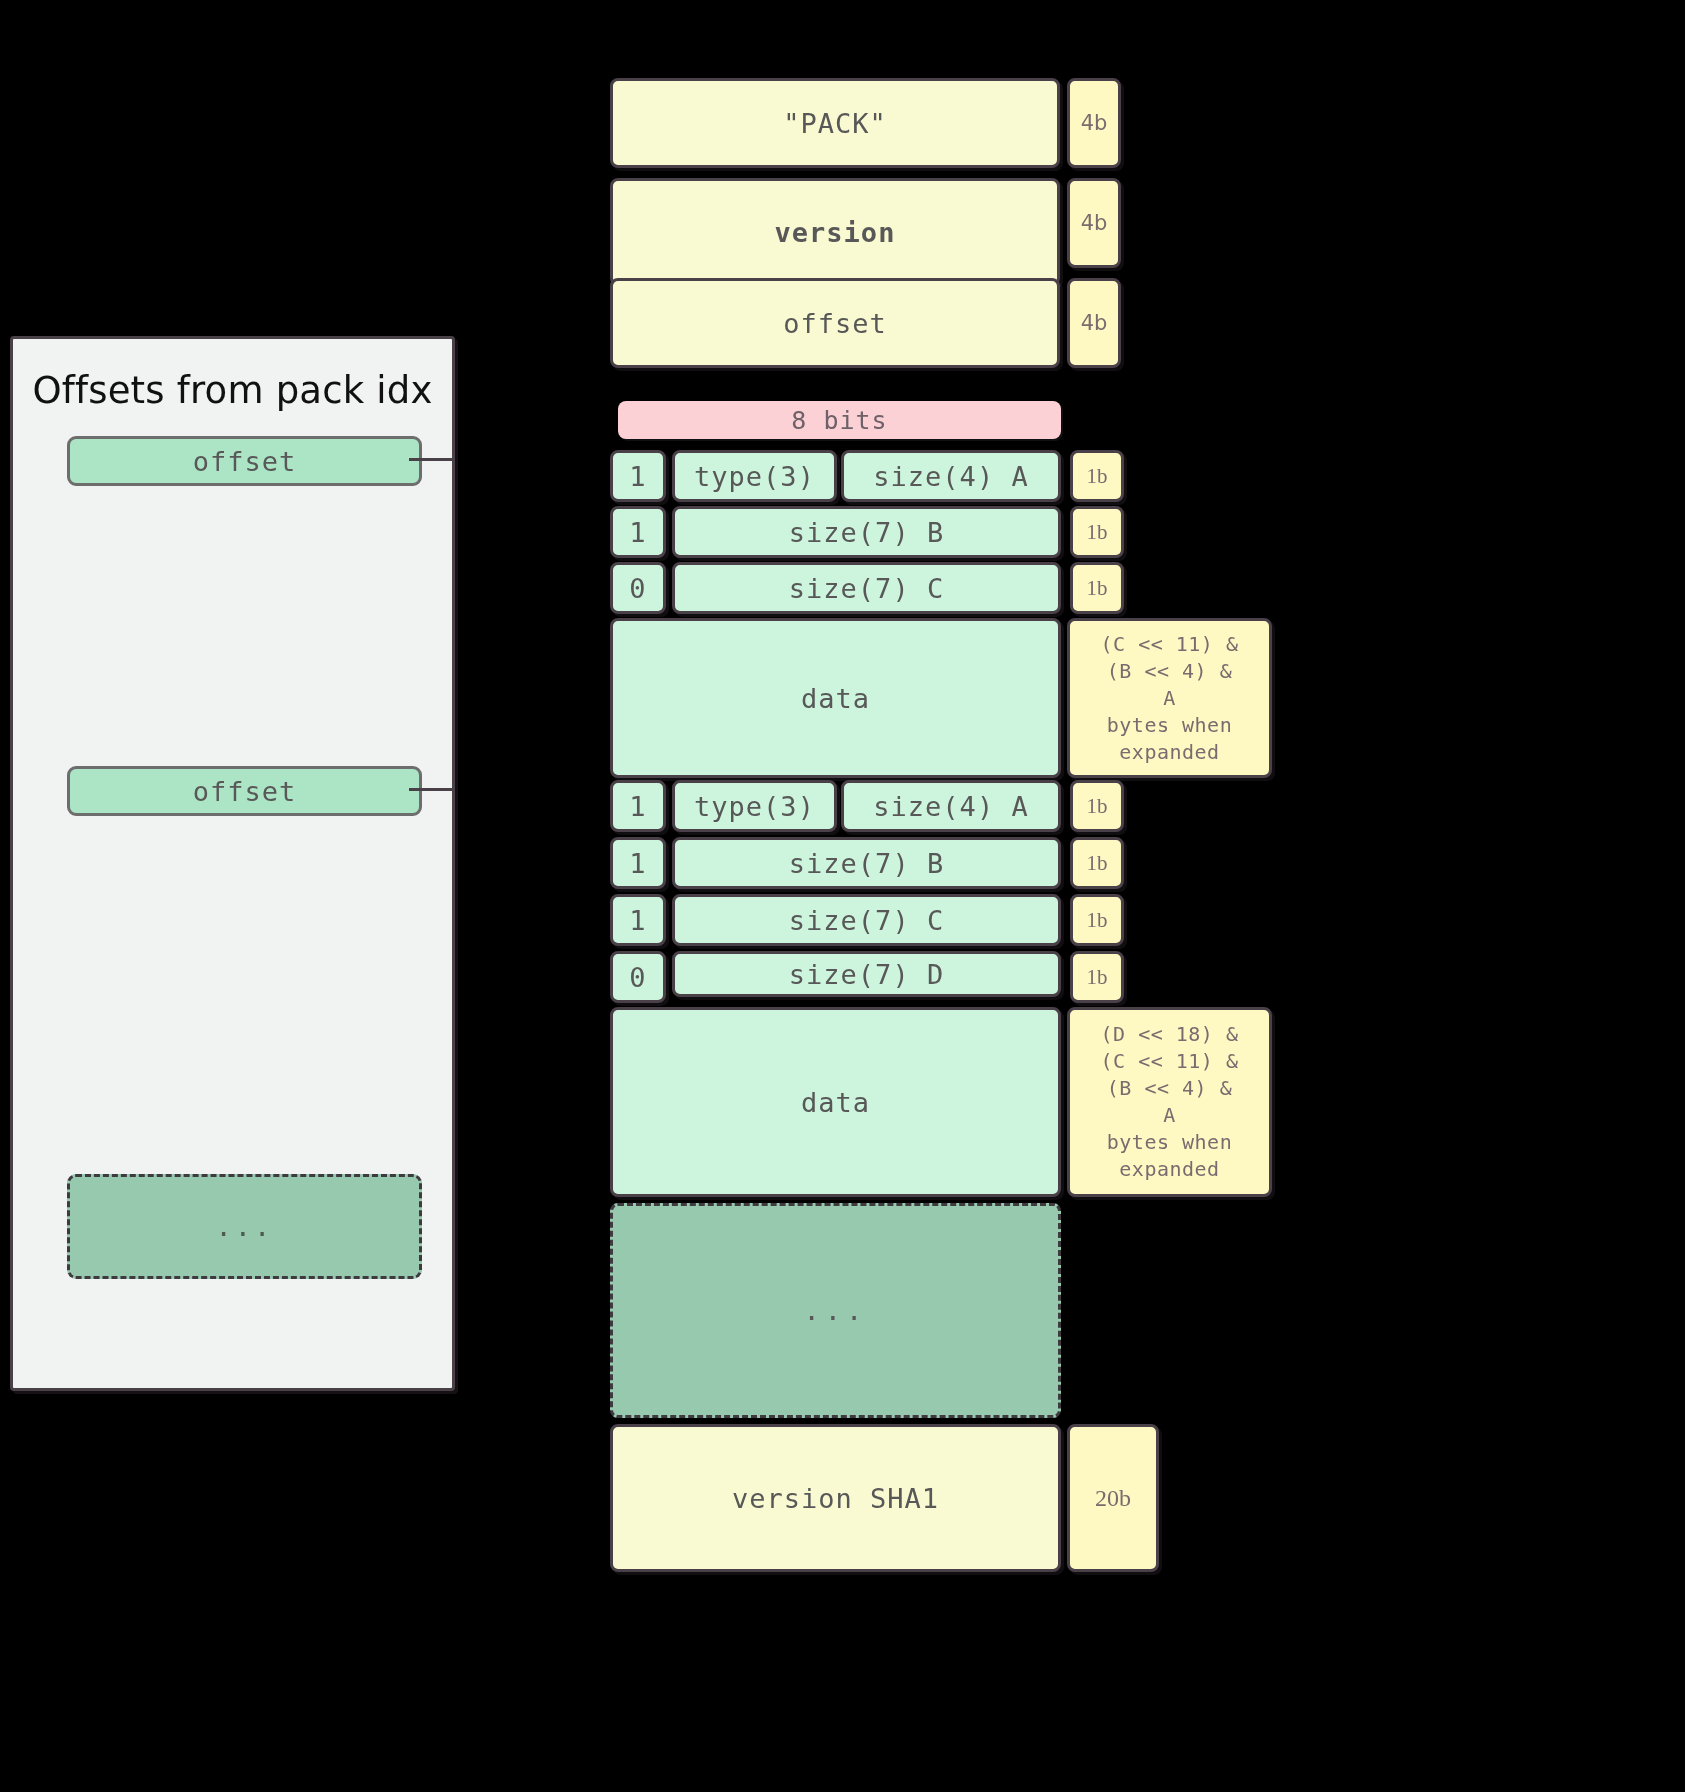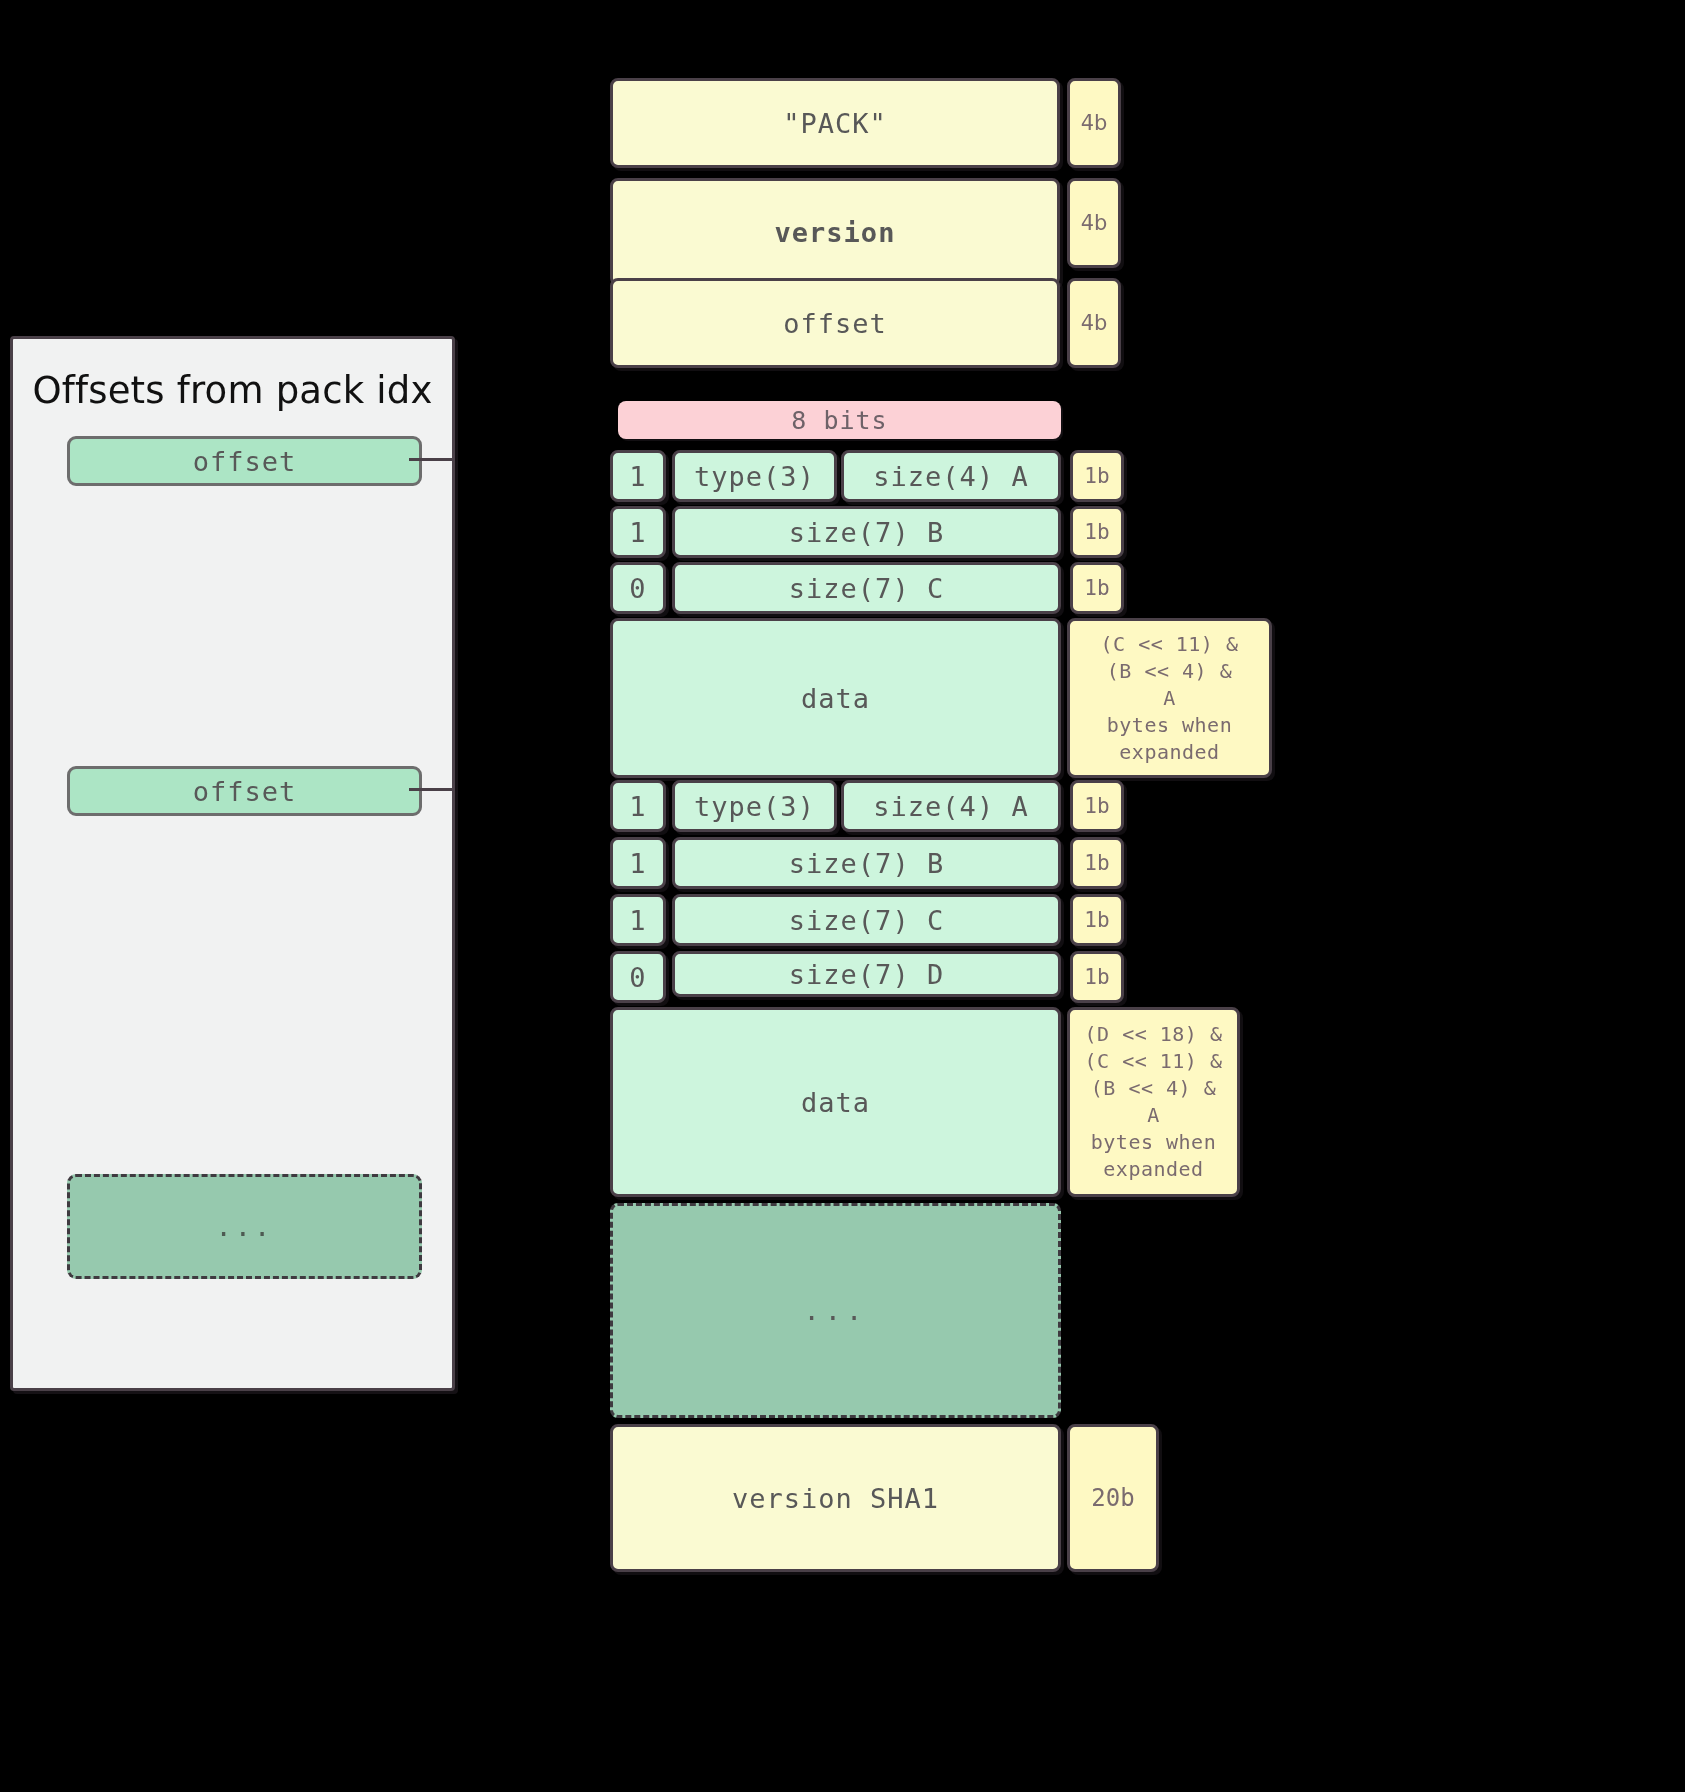--- a/index.html
+++ b/index.html
@@ -52,21 +52,21 @@
     font-size:27px; color:#585858; letter-spacing:1px;
     box-shadow:3px 3px 0 rgba(60,50,60,.28);
     text-align:center;
   }
   .yellow { background:#fafad2; }
   .green  { background:#cdf5dd; }
   .pink   { background:#fef9c3; }
   .darkgreen { background:#96c9ae; }
 
   .tag {
-    font-size:21px; color:#7a6b6f; letter-spacing:0;
+    font-size:21px; color:#7a6b6f; letter-spacing:0;font-family:Liberation Serif, serif;
   }
   .tag-sans { font-family:"DejaVu Sans", sans-serif; }
 
   .bitsbar {
     position:absolute; background:#fcd1d6;
     border:none; border-radius:8px;
     display:flex; align-items:center; justify-content:center;
     font-size:25px; color:#6e6268; letter-spacing:1px;
     box-shadow:2px 2px 0 rgba(60,50,60,.30);
   }
@@ -210,21 +210,21 @@
     <div class="cell green" style="position:absolute; left:62px; top:951px; width:389px; height:46px;">
       <span>size(7) D</span>
     </div>
     <div class="cell pink" style="position:absolute; left:460px; top:951px; width:54px; height:52px;">
       <span class="tag">1b</span>
     </div>
 
     <div class="cell green" style="position:absolute; left:0px; top:1007px; width:451px; height:190px;">
       <span>data</span>
     </div>
-    <div class="cell pink annot" style="position:absolute; left:457px; top:1007px; width:173px; height:190px; display:flex; flex-direction:column; justify-content:center;">
+    <div class="cell pink annot" style="position:absolute; left:457px; top:1007px; width:205px; height:190px; display:flex; flex-direction:column; justify-content:center;">
       <span>(D &lt;&lt; 18) &amp;
 (C &lt;&lt; 11) &amp;
 (B &lt;&lt; 4) &amp;
 A
 bytes when
 expanded</span>
     </div>
 
     <div class="cell darkgreen dashed" style="position:absolute; left:0px; top:1203px; width:451px; height:215px;">
       <span style="letter-spacing:5px;">...</span>

